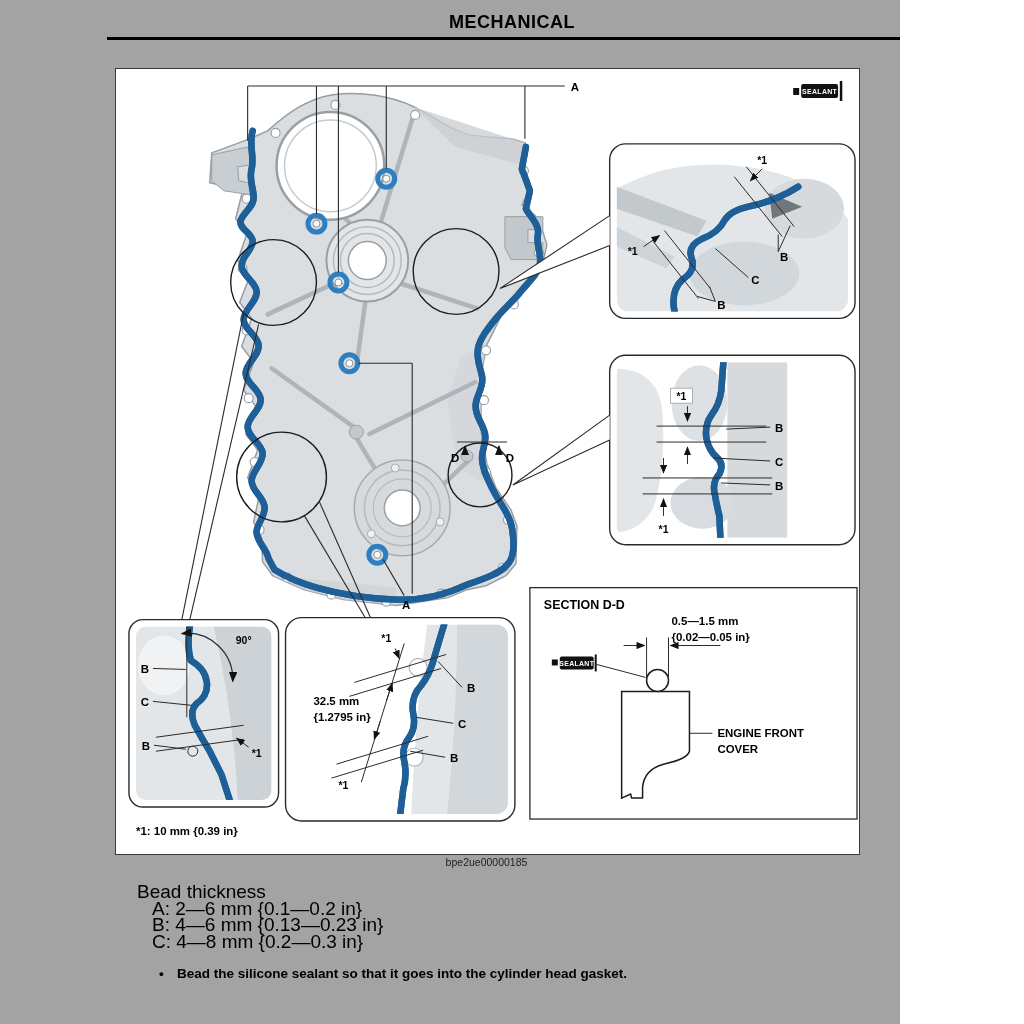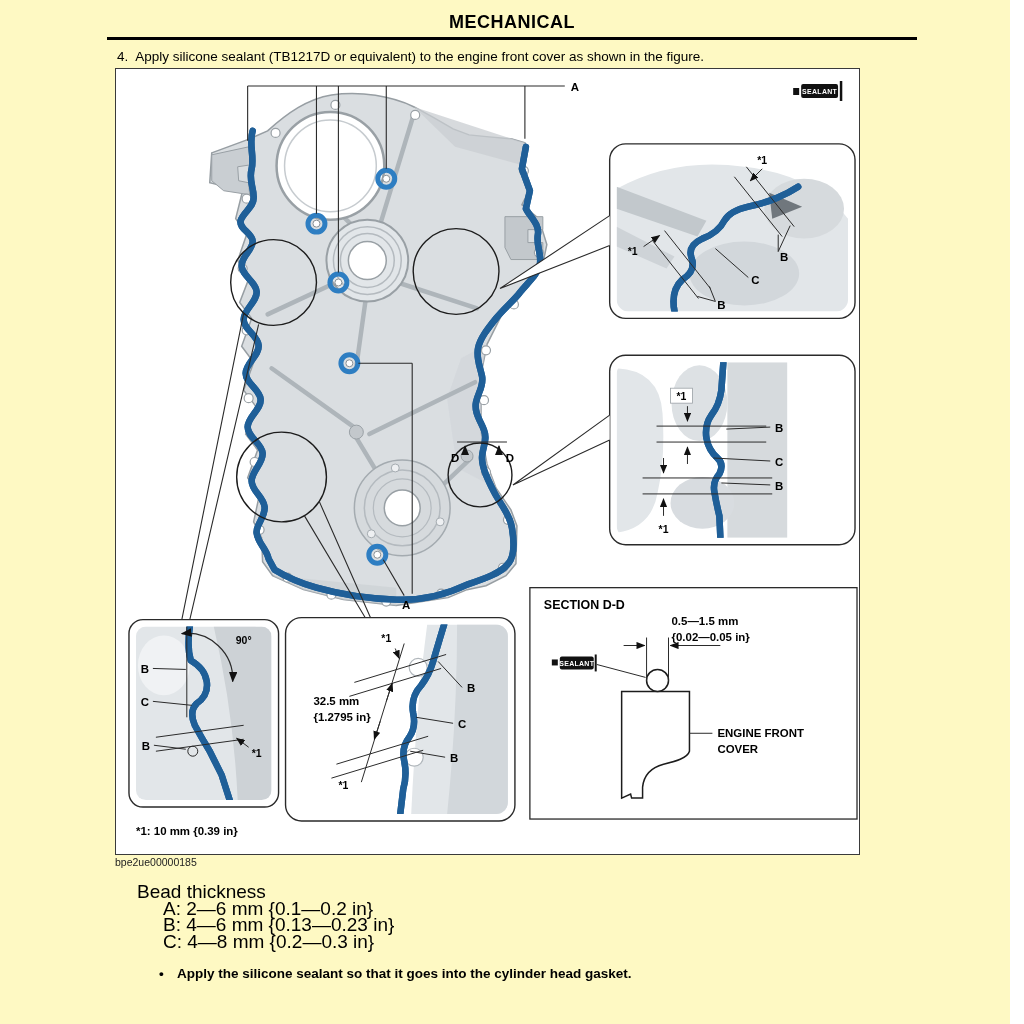--- a/index.html
+++ b/index.html
@@ -1,29 +1,29 @@
 <!DOCTYPE html>
 <html><head>
 <meta charset="utf-8">
 <style>
   html,body{margin:0;padding:0;background:#fff;}
-  .page{position:relative;width:1010px;height:1024px;background:#fef9c3;overflow:hidden;
+  .page{position:relative;width:900px;height:1024px;background:#a3a3a3;overflow:hidden;
         font-family:"Liberation Sans","DejaVu Sans",sans-serif;color:#000;}
   .title{position:absolute;top:12px;left:107px;width:810px;text-align:center;
          font-size:18px;font-weight:bold;letter-spacing:.5px;}
   .title-rule{position:absolute;top:37px;left:107px;width:810px;height:3px;background:#000;}
   .step{position:absolute;top:49px;left:117px;font-size:13.5px;}
   .step .num{margin-right:7px;}
   .figure{position:absolute;top:68px;left:115px;width:745px;height:787px;
           border:1.2px solid #3a3a3a;box-sizing:border-box;background:#fff;}
   .figure svg{display:block;}
-  .figure-id{position:absolute;top:856px;left:115px;width:743px;text-align:left;
+  .figure-id{position:absolute;top:856px;left:115px;width:743px;text-align:center;
              font-size:10.5px;color:#222;}
   .bead{position:absolute;top:884px;left:137px;font-size:19px;font-weight:normal;line-height:16.5px;}
-  .bead .items{margin-left:26px;}
+  .bead .items{margin-left:15px;}
   .caution{position:absolute;top:962px;left:151px;font-size:13.5px;font-weight:bold;line-height:17px;}
   .caution .item{display:flex;margin-top:3px;}
   .caution .bullet{width:18px;text-align:left;padding-left:8px;}
   svg text{font-family:"Liberation Sans","DejaVu Sans",sans-serif;font-weight:bold;fill:#000;}
   .lbl{font-size:11.5px;}
   .lbl-s{font-size:10.5px;}
   .badge-txt{font-size:7px;fill:#fff;letter-spacing:.3px;}
   .sec-title{font-size:12.5px;}
   .dim{font-size:11.5px;}
   .thin{stroke:#2a2a2a;stroke-width:1;fill:none;}
@@ -33,23 +33,20 @@
   .rib{stroke:#aeb5ba;stroke-width:4.5;stroke-linecap:round;}
 </style>
 </head>
 <body>
 
 <div class="page">
 
   <div class="title">MECHANICAL</div>
   <div class="title-rule"></div>
 
-  <div class="step">
-    <span class="num">4.</span><span>Apply silicone sealant (TB1217D or equivalent) to the engine front cover as shown in the figure.</span>
-  </div>
 
   <div class="figure">
   <svg width="743" height="785" viewBox="0 0 745 787">
     <defs>
       <marker id="ah" viewBox="0 0 10 8" refX="9" refY="4" markerWidth="9" markerHeight="7.2" orient="auto">
         <path d="M0,0 L10,4 L0,8 Z" fill="#111"></path>
       </marker>
       <marker id="ahs" viewBox="0 0 10 8" refX="9" refY="4" markerWidth="9" markerHeight="7.2" orient="auto-start-reverse">
         <path d="M0,0 L10,4 L0,8 Z" fill="#111"></path>
       </marker>
@@ -351,17 +348,17 @@
     <div class="items">
       <div>A: 2—6 mm {0.1—0.2 in}</div>
       <div>B: 4—6 mm {0.13—0.23 in}</div>
       <div>C: 4—8 mm {0.2—0.3 in}</div>
     </div>
   </div>
 
   <div class="caution">
     <div class="item">
       <span class="bullet">•</span>
-      <span>Apply the silicone sealant so that it goes into the cylinder head gasket.</span>
+      <span>Bead the silicone sealant so that it goes into the cylinder head gasket.</span>
     </div>
   </div>
 
 </div>
 
 </body></html>

